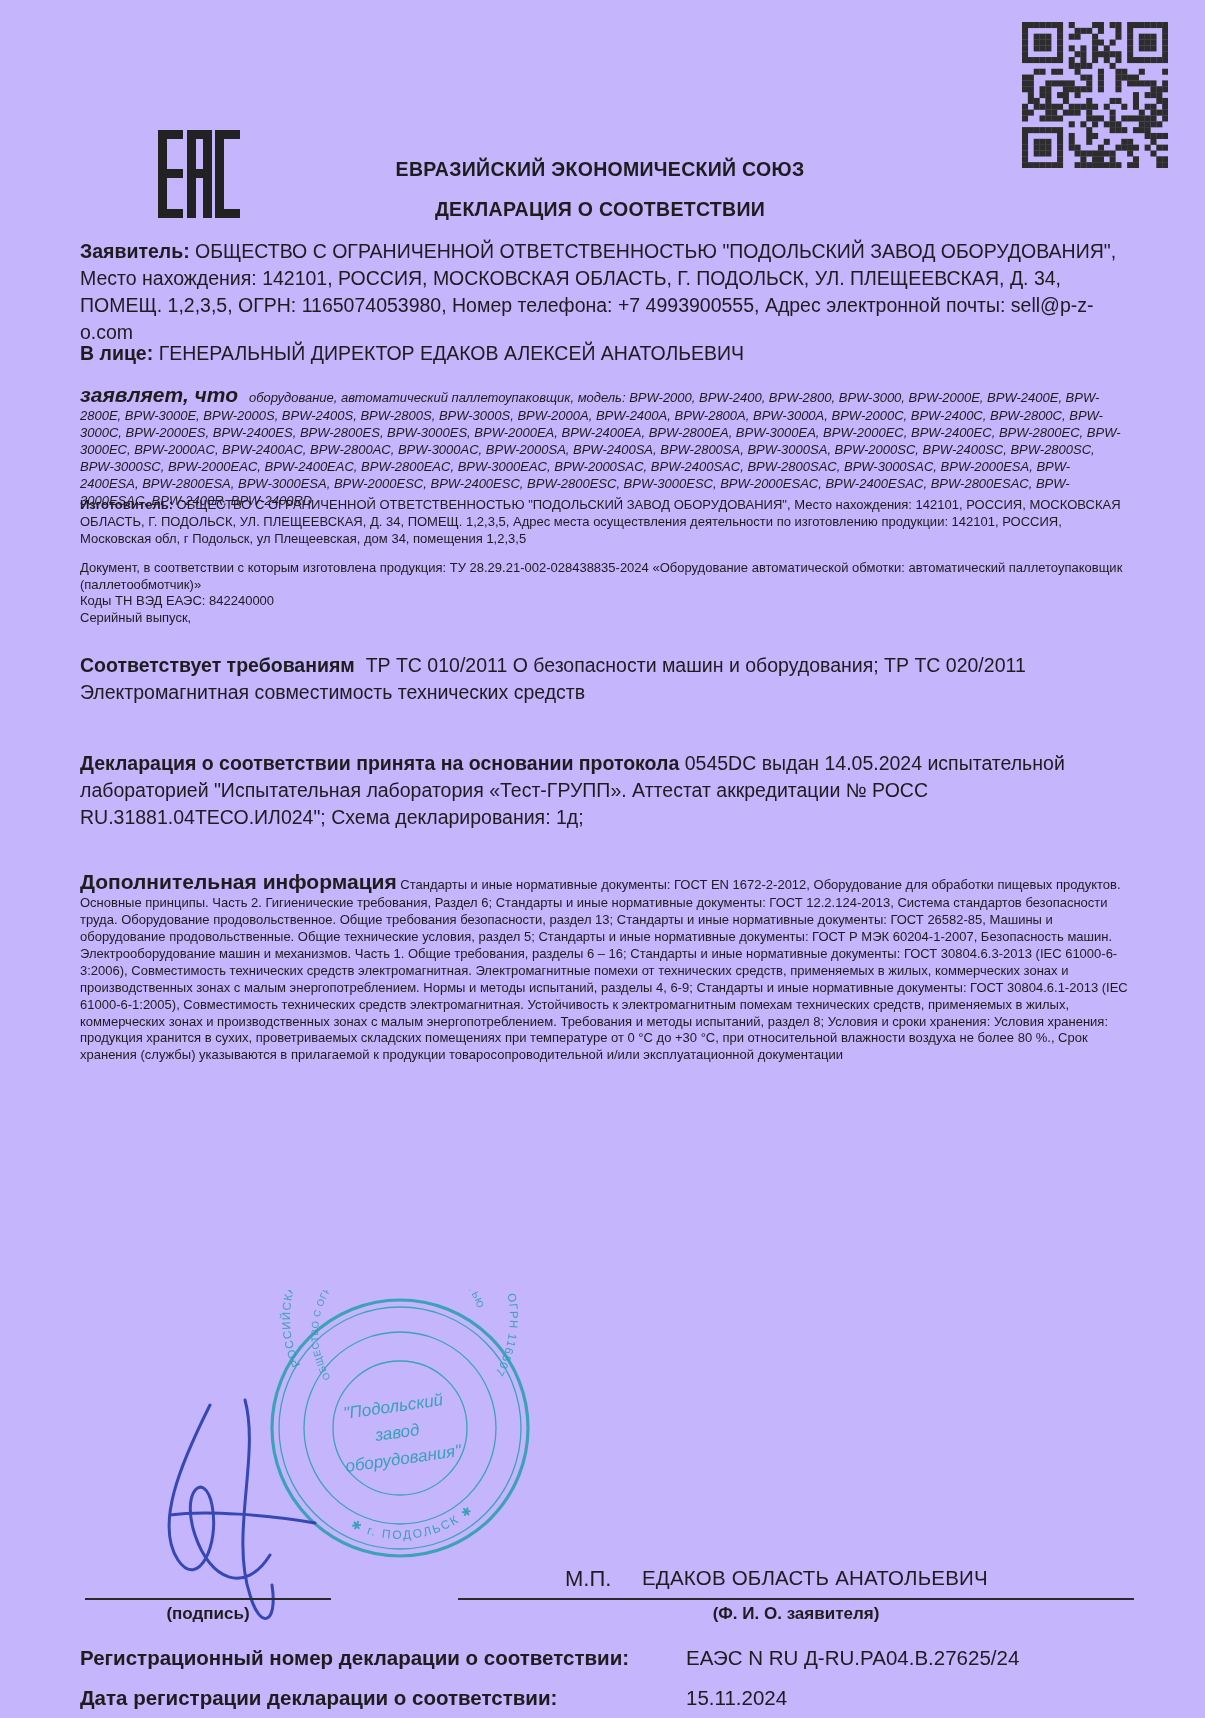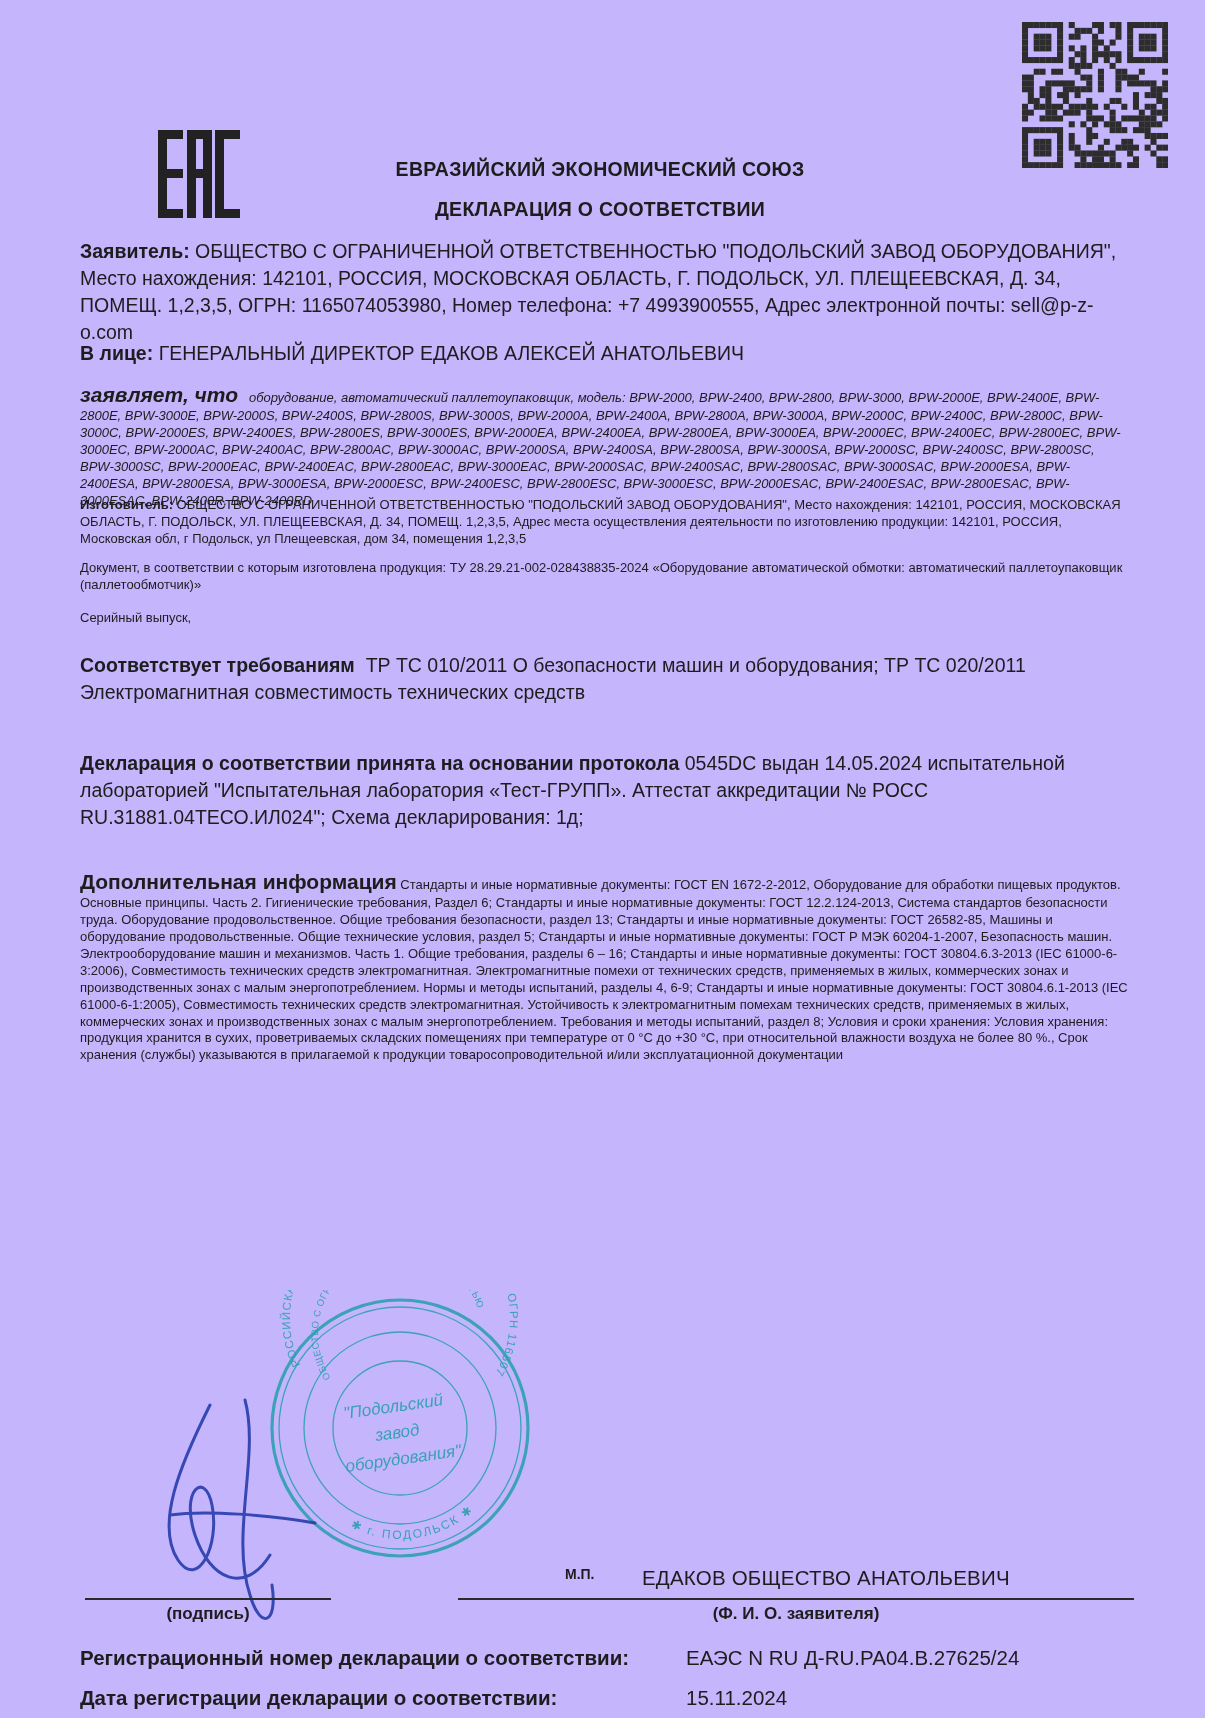--- a/index.html
+++ b/index.html
@@ -6,21 +6,21 @@
   .page{position:relative;width:1205px;height:1718px;background:#c4b5fd;
         font-family:"Liberation Sans",sans-serif;color:#1d1d1d;overflow:hidden;}
   .abs{position:absolute;}
   .col{left:80px;width:1048px;}
   p{margin:0;}
   .t19{font-size:19.5px;line-height:1.38;}
   .small{font-size:13px;line-height:1.3;}
   .b{font-weight:bold;}
   .biglabel{font-weight:bold;font-size:21px;}
   .title{font-weight:bold;font-size:19.5px;letter-spacing:.3px;text-align:center;}
-  .mp{font-weight:bold;font-size:14px;}
+  .mp{font-weight:normal;font-size:22px;}
   .caption{font-size:17px;font-weight:bold;text-align:center;}
   .line{border-top:2px solid #2a2a2a;height:0;}
   .footlabel{font-weight:bold;font-size:20.5px;}
   .footvalue{font-size:20.5px;}
   .name{font-size:20.5px;letter-spacing:.2px;}
   svg text{font-family:"Liberation Sans",sans-serif;}
   .stamp-center{font-family:"Liberation Serif",serif;font-style:italic;}
 </style>
 </head>
 <body>
@@ -384,20 +384,23 @@
 
   <div class="abs col small" style="top:497px;">
     <p><span class="b">Изготовитель:</span>
        <span>ОБЩЕСТВО С ОГРАНИЧЕННОЙ ОТВЕТСТВЕННОСТЬЮ "ПОДОЛЬСКИЙ ЗАВОД ОБОРУДОВАНИЯ", Место нахождения: 142101, РОССИЯ,  МОСКОВСКАЯ ОБЛАСТЬ, Г. ПОДОЛЬСК, УЛ. ПЛЕЩЕЕВСКАЯ, Д. 34, ПОМЕЩ. 1,2,3,5, Адрес места осуществления деятельности по изготовлению продукции: 142101, РОССИЯ, Московская обл, г Подольск, ул Плещеевская, дом 34, помещения 1,2,3,5</span></p>
   </div>
 
   <div class="abs col small" style="top:560px;">
     <p>Документ, в соответствии с которым изготовлена продукция: ТУ 28.29.21-002-028438835-2024 «Оборудование автоматической обмотки: автоматический паллетоупаковщик (паллетообмотчик)»</p>
   </div>
 
+  <div class="abs col small" style="top:593px;">
+    <p>Коды ТН ВЭД ЕАЭС: 842240000</p>
+  </div>
 
   <div class="abs col small" style="top:610px;">
     <p>Серийный выпуск,</p>
   </div>
 
   <div class="abs col t19" style="top:652px;">
     <p><span class="b">Соответствует требованиям</span>&nbsp;
        <span>ТР ТС 010/2011 О безопасности машин и оборудования; ТР ТС 020/2011 Электромагнитная совместимость технических средств</span></p>
   </div>
 
@@ -446,21 +449,21 @@
     <path d="M60 10 C 30 70, 5 130, 28 165 C 48 195, 70 150, 62 110 C 55 75, 30 95, 45 140 C 60 185, 95 200, 120 160"></path>
     <path d="M95 5 C 110 60, 80 140, 100 200 C 110 235, 128 230, 122 190"></path>
     <path d="M20 120 C 55 115, 120 120, 165 128"></path>
   </svg>
 
   <div class="abs mp" style="left:565px;top:1566px;">М.П.</div>
 
   <div class="abs line" style="left:85px;top:1598px;width:246px;"></div>
   <div class="abs caption" style="left:85px;top:1604px;width:246px;">(подпись)</div>
 
-  <div class="abs name" style="left:642px;top:1566px;">ЕДАКОВ ОБЩЕСТВО АНАТОЛЬЕВИЧ</div>
+  <div class="abs name" style="left:642px;top:1566px;">ЕДАКОВ ОБЛАСТЬ АНАТОЛЬЕВИЧ</div>
   <div class="abs line" style="left:458px;top:1598px;width:676px;"></div>
   <div class="abs caption" style="left:458px;top:1604px;width:676px;">(Ф. И. О. заявителя)</div>
 
   <div class="abs footlabel" style="left:80px;top:1646px;">Регистрационный номер декларации о соответствии:</div>
   <div class="abs footvalue" style="left:686px;top:1646px;">ЕАЭС N RU Д-RU.РА04.В.27625/24</div>
   <div class="abs footlabel" style="left:80px;top:1686px;">Дата регистрации декларации о соответствии:</div>
   <div class="abs footvalue" style="left:686px;top:1686px;">15.11.2024</div>
 
 </div>
 

